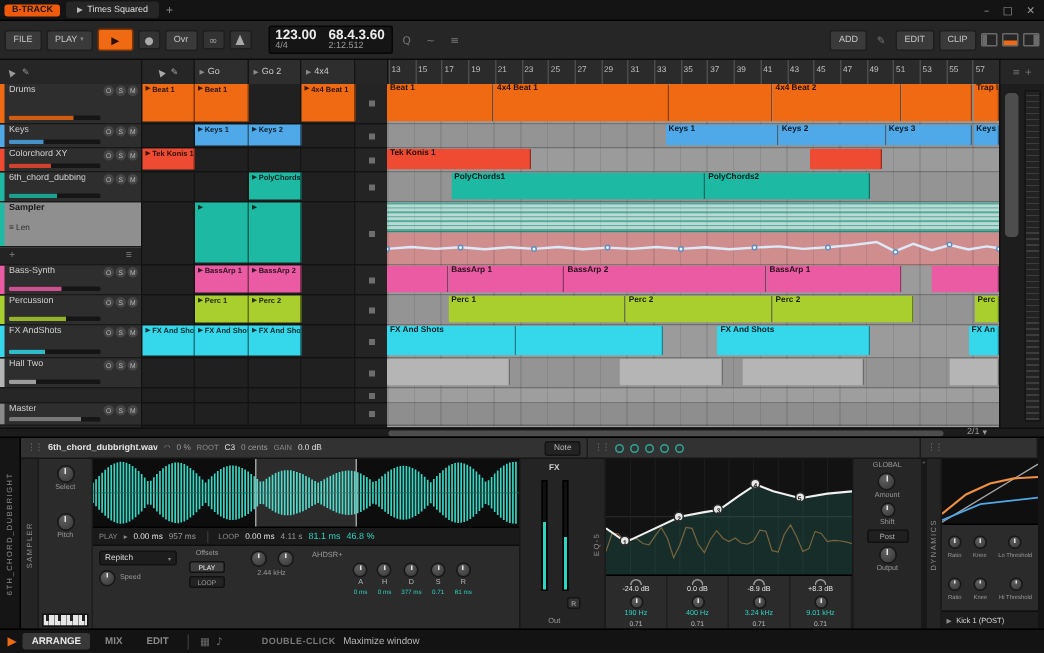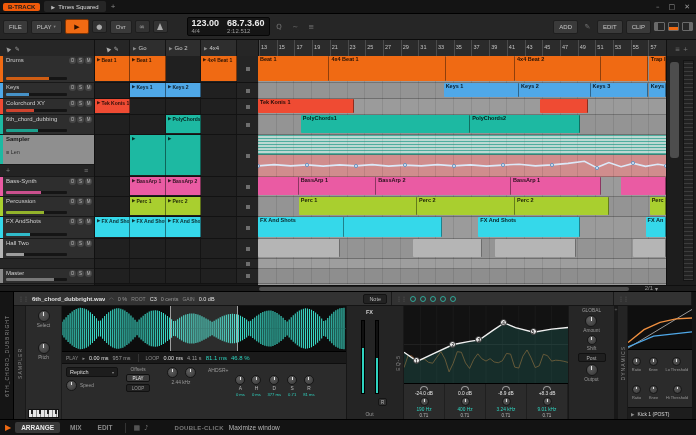--- a/index.html
+++ b/index.html
@@ -15,21 +15,21 @@
   .tabadd{color:#888;font-size:8px;margin-left:5px;}
   .wincontrols{margin-left:auto;display:flex;gap:9px;margin-right:6px;color:#9a9a9a;font-size:7px;}
 
   
   #toolbar{position:absolute;left:0;top:14px;width:696px;height:26px;background:#262626;border-bottom:1px solid #0c0c0c;display:flex;align-items:center;gap:3px;padding:0 3px;}
   .tbtn{background:#3a3a3a;border:1px solid #1e1e1e;border-radius:2px;color:#c8c8c8;font-size:6px;padding:3px 5px;display:flex;align-items:center;gap:2px;}
   .tbtn .caret{font-size:4.5px;color:#888;}
   .playbig{background:#f06a13;border:1px solid #7e3403;border-radius:2px;width:24px;height:15px;display:flex;align-items:center;justify-content:center;color:#2b1000;font-size:7px;}
   .tico{background:#333;border:1px solid #1e1e1e;border-radius:2px;width:15px;height:13px;display:flex;align-items:center;justify-content:center;color:#aaa;font-size:7px;}
   .metro{width:0;height:0;border-left:3px solid transparent;border-right:3px solid transparent;border-bottom:7px solid #aaa;}
-  .lcd{background:#151515;border:1px solid #060606;border-radius:2px;display:flex;align-items:center;height:19px;margin-left:16px;padding:0 4px;gap:8px;}
+  .lcd{background:#151515;border:1px solid #060606;border-radius:2px;display:flex;align-items:center;height:19px;margin-left:8px;padding:0 4px;gap:8px;}
   .lcd .blk{display:flex;flex-direction:column;justify-content:center;line-height:1.05;}
   .lcd .big{font-size:9px;font-weight:bold;color:#ececec;}
   .lcd .small{font-size:6px;color:#9c9c9c;}
   .dimico{color:#777;font-size:7px;width:13px;text-align:center;}
   .tb-right{margin-left:auto;display:flex;align-items:center;gap:3px;}
   .panelsq{width:11px;height:9px;border:1px solid #6a6a6a;border-radius:1px;position:relative;}
   .panelsq.l::after{content:"";position:absolute;left:0;top:0;bottom:0;width:3px;background:#6a6a6a;}
   .panelsq.b::after{content:"";position:absolute;left:0;right:0;bottom:0;height:3px;background:#f06a13;}
   .panelsq.r::after{content:"";position:absolute;right:0;top:0;bottom:0;width:3px;background:#6a6a6a;}
 
@@ -232,21 +232,21 @@
       </div>
     <div class="tico">
         <span class="metro"></span>
       </div>
     <div class="lcd">
       <div class="blk">
         <div class="big">123.00</div>
         <div class="small">4/4</div>
       </div>
       <div class="blk">
-        <div class="big">68.7.3.60</div>
+        <div class="big">68.4.3.60</div>
         <div class="small">2:12.512</div>
       </div>
     </div>
     <span class="d dimico ico">Q</span>
     <span class="dimico ico">~</span>
     <span class="dimico ico">≡</span>
     <div class="tb-right">
       <div class="tbtn">
           <span>ADD</span>
         </div>

